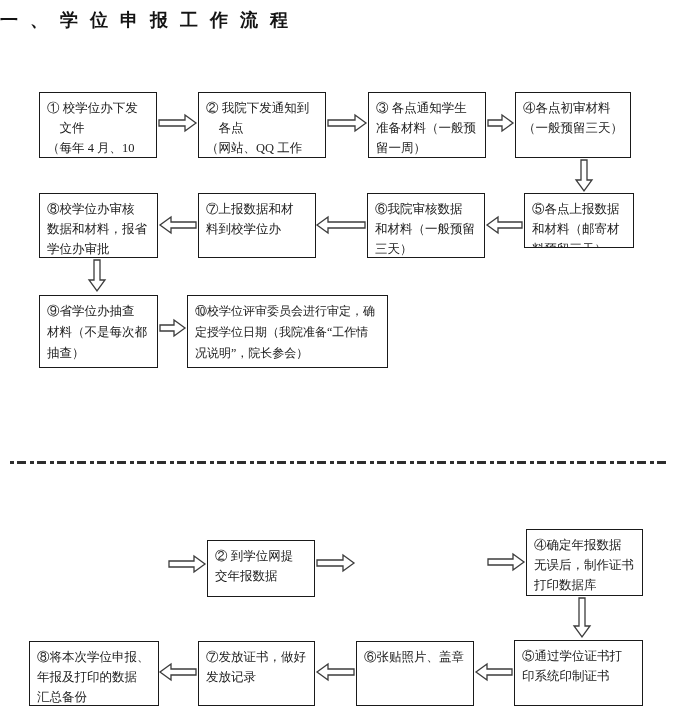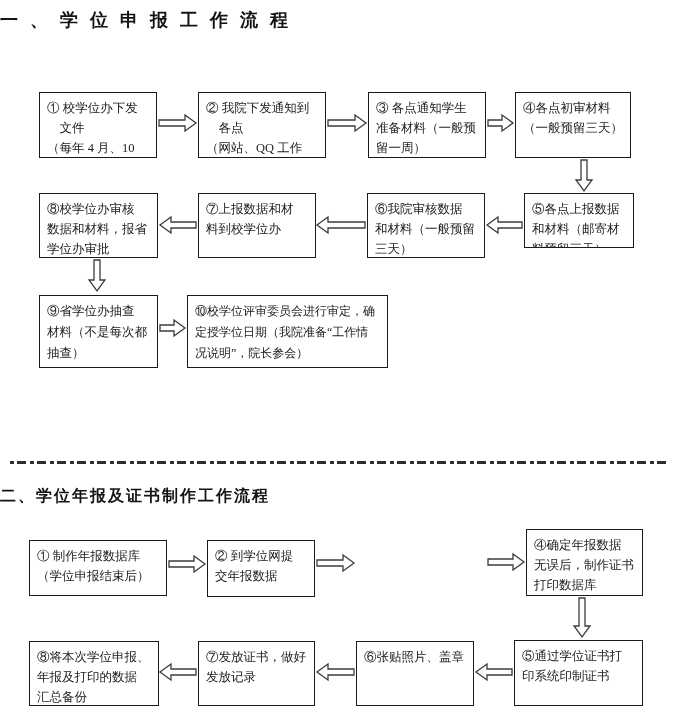--- a/index.html
+++ b/index.html
@@ -90,24 +90,21 @@
 学位办审批</div>
   <div class="fbox tall" style="left:39px;top:295px;width:119px;height:73px;">⑨省学位办抽查
 材料（不是每次都
 抽查）</div>
   <div class="fbox tall" style="left:187px;top:295px;width:201px;height:73px;font-size:12px;">⑩校学位评审委员会进行审定，确
 定授学位日期（我院准备“工作情
 况说明”，院长参会）</div>
 
   <div class="divider"></div>
 
-  <div class="title t2">二、学位年报及证书制作工作流程</div>
 
-  <div class="fbox" style="left:29px;top:540px;width:138px;height:56px;">① 制作年报数据库
-（学位申报结束后）</div>
   <div class="fbox" style="left:207px;top:540px;width:108px;height:57px;">② 到学位网提
 交年报数据</div>
   <div class="fbox" style="left:526px;top:529px;width:117px;height:67px;">④确定年报数据
 无误后，制作证书
 打印数据库</div>
   <div class="fbox" style="left:514px;top:640px;width:129px;height:66px;">⑤通过学位证书打
 印系统印制证书</div>
   <div class="fbox" style="left:356px;top:641px;width:118px;height:65px;">⑥张贴照片、盖章</div>
   <div class="fbox" style="left:198px;top:641px;width:117px;height:65px;">⑦发放证书，做好
 发放记录</div>

